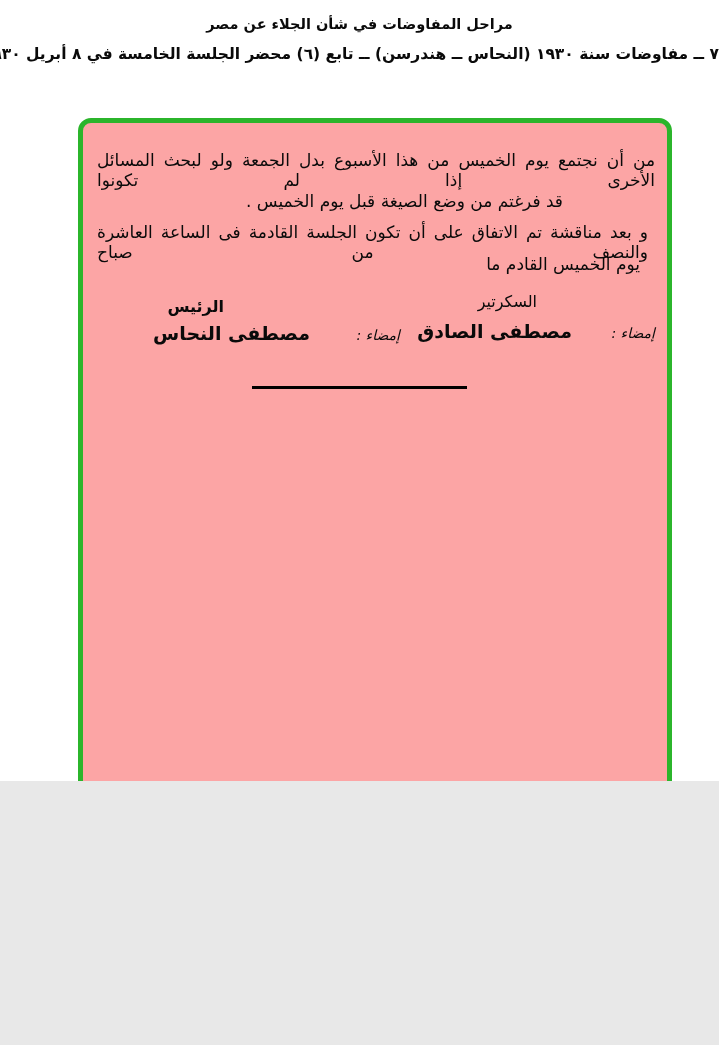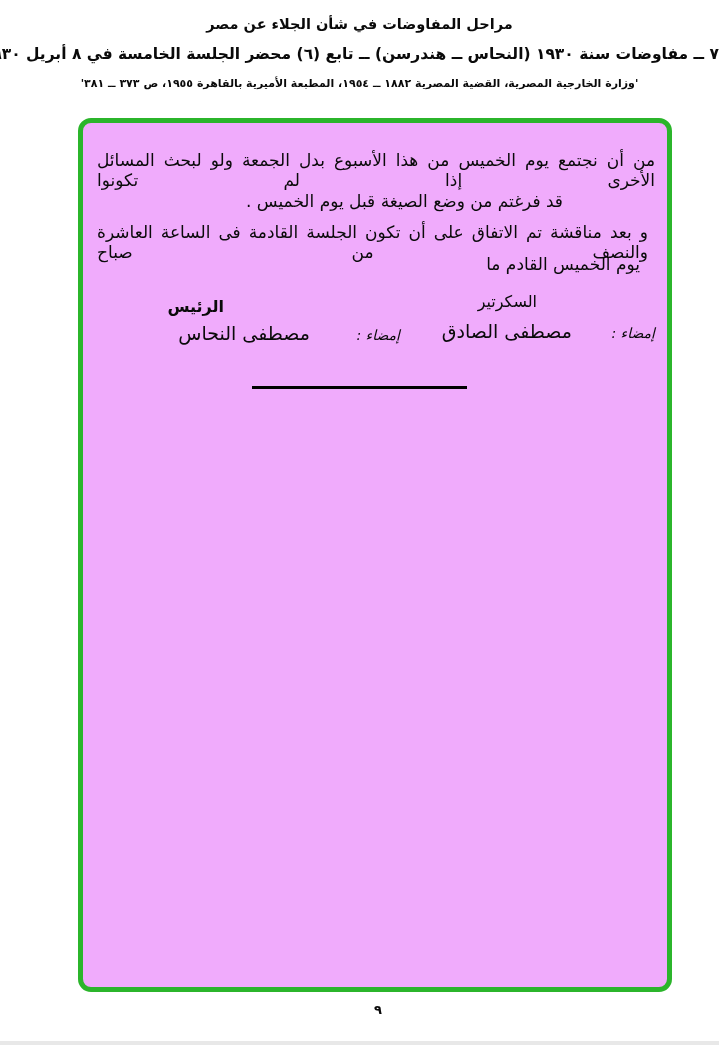--- a/index.html
+++ b/index.html
@@ -1,38 +1,38 @@
 <!DOCTYPE html>
 <html lang="ar"><head>
 <meta charset="utf-8">
 <style>
   html, body { margin: 0; padding: 0; background: #e8e8e8; }
   .page {
     position: relative;
     width: 719px;
-    height: 1041px;
+    height: 781px;
     background: #ffffff;
     font-family: "DejaVu Sans", sans-serif;
     color: #0a0a0a;
     overflow: hidden;
     direction: rtl;
   }
   .hdr { position: absolute; width: 100%; text-align: center; font-weight: bold; white-space: nowrap; }
   .hdr-title  { top: 16px;  font-size: 14.5px; }
   .hdr-sub    { top: 45px;  font-size: 15.5px; }
   .hdr-source { top: 77px;  font-size: 11px; }
 
   .frame {
     position: absolute;
     left: 78px; top: 118px;
     width: 594px; height: 874px;
     box-sizing: border-box;
     border: 5px solid #2bb52b;
     border-radius: 13px;
-    background: #f0abfc;
+    background: #fca5a5;
   }
   .ln {
     position: absolute;
     font-size: 17px;
     white-space: nowrap;
     direction: rtl;
   }
   .ln.fill { white-space: normal; text-align: justify; text-align-last: justify; }
   .p1l1 { top: 27px;  right: 12px;  width: 558px; }
   .p1l2 { top: 68px;  right: 104px; }
@@ -40,21 +40,21 @@
   .p2l2 { top: 131px; right: 27px; margin-left: 28px; }
 
   .role { position: absolute; font-size: 16px; }
   .role-secretary { top: 169px; right: 130px; }
   .role-president { top: 174px; right: 443px; font-weight: bold; }
 
   .sig-label { position: absolute; font-size: 14px; font-style: italic; }
   .sig-label-secretary { top: 202px; right: 12px; }
   .sig-label-president { top: 204px; right: 267px; }
 
-  .sig-name { position: absolute; font-size: 19px; font-weight: normal; }
+  .sig-name { position: absolute; font-size: 19px; font-weight: bold; }
   .sig-name-secretary { top: 197px; right: 95px; }
   .sig-name-president { top: 199px; right: 357px; }
 
   .divider {
     position: absolute;
     top: 263px; right: 200px;
     width: 215px; height: 3px;
     background: #000000;
   }
 
@@ -67,21 +67,20 @@
 </style>
 </head>
 <body>
 
 <div class="page">
 
   <div class="hdr hdr-title">مراحل المفاوضات في شأن الجلاء عن مصر</div>
 
   <div class="hdr hdr-sub">٧ ــ مفاوضات سنة ١٩٣٠ (النحاس ــ هندرسن) ــ تابع (٦) محضر الجلسة الخامسة في ٨ أبريل ١٩٣٠</div>
 
-  <div class="hdr hdr-source">'وزارة الخارجية المصرية، القضية المصرية ١٨٨٢ ــ ١٩٥٤، المطبعة الأميرية بالقاهرة ١٩٥٥، ص ٣٧٣ ــ ٣٨١'</div>
 
   <div class="frame">
 
     <div class="ln fill p1l1">من أن نجتمع يوم الخميس من هذا الأسبوع بدل الجمعة ولو لبحث المسائل الأخرى إذا لم تكونوا</div>
 
     <div class="ln p1l2">قد فرغتم من وضع الصيغة قبل يوم الخميس .</div>
 
     <div class="ln fill p2l1">و بعد مناقشة تم الاتفاق على أن تكون الجلسة القادمة فى الساعة العاشرة والنصف من صباح</div>
 
     <div class="ln p2l2">يوم الخميس القادم ما</div>

